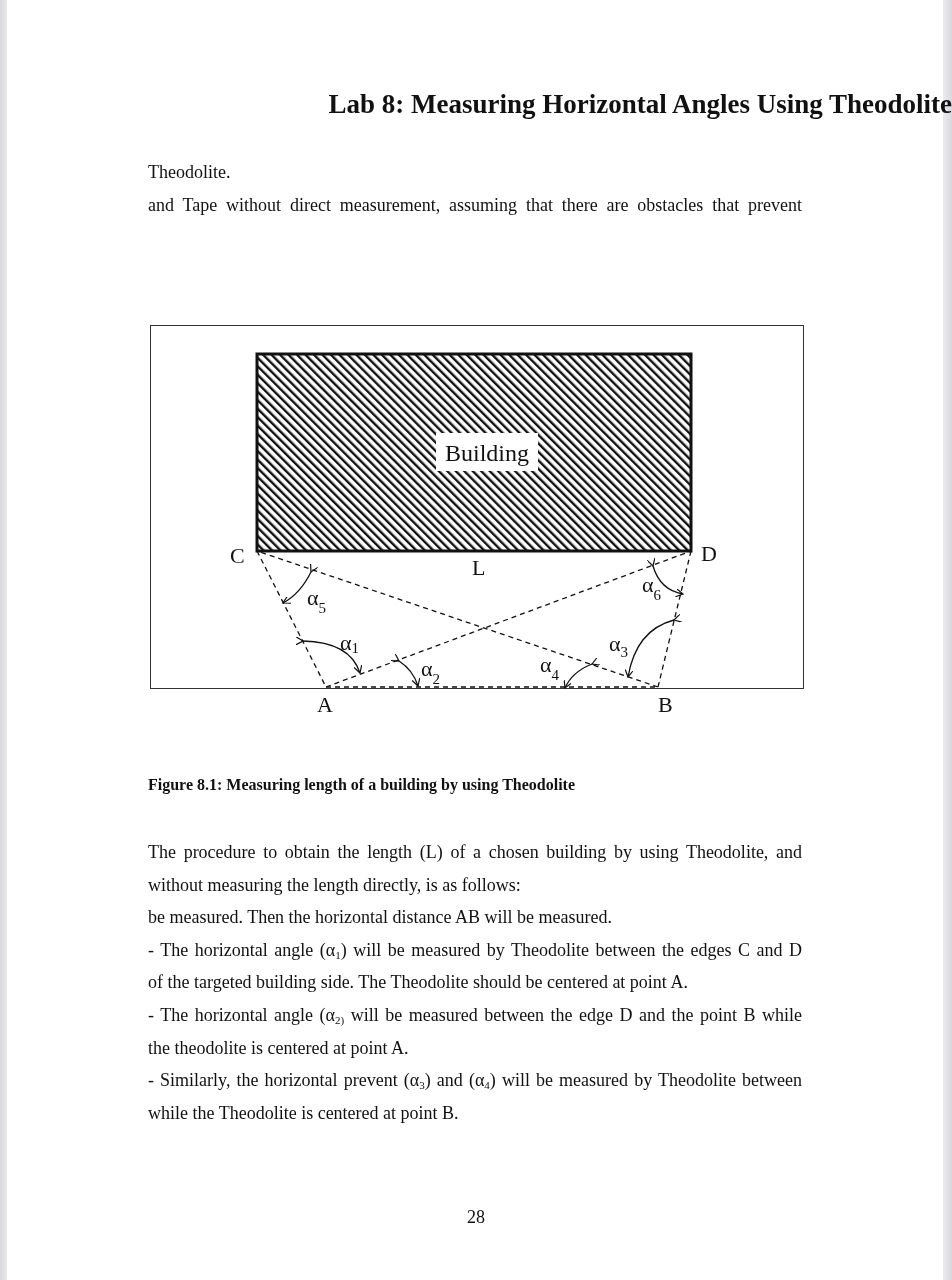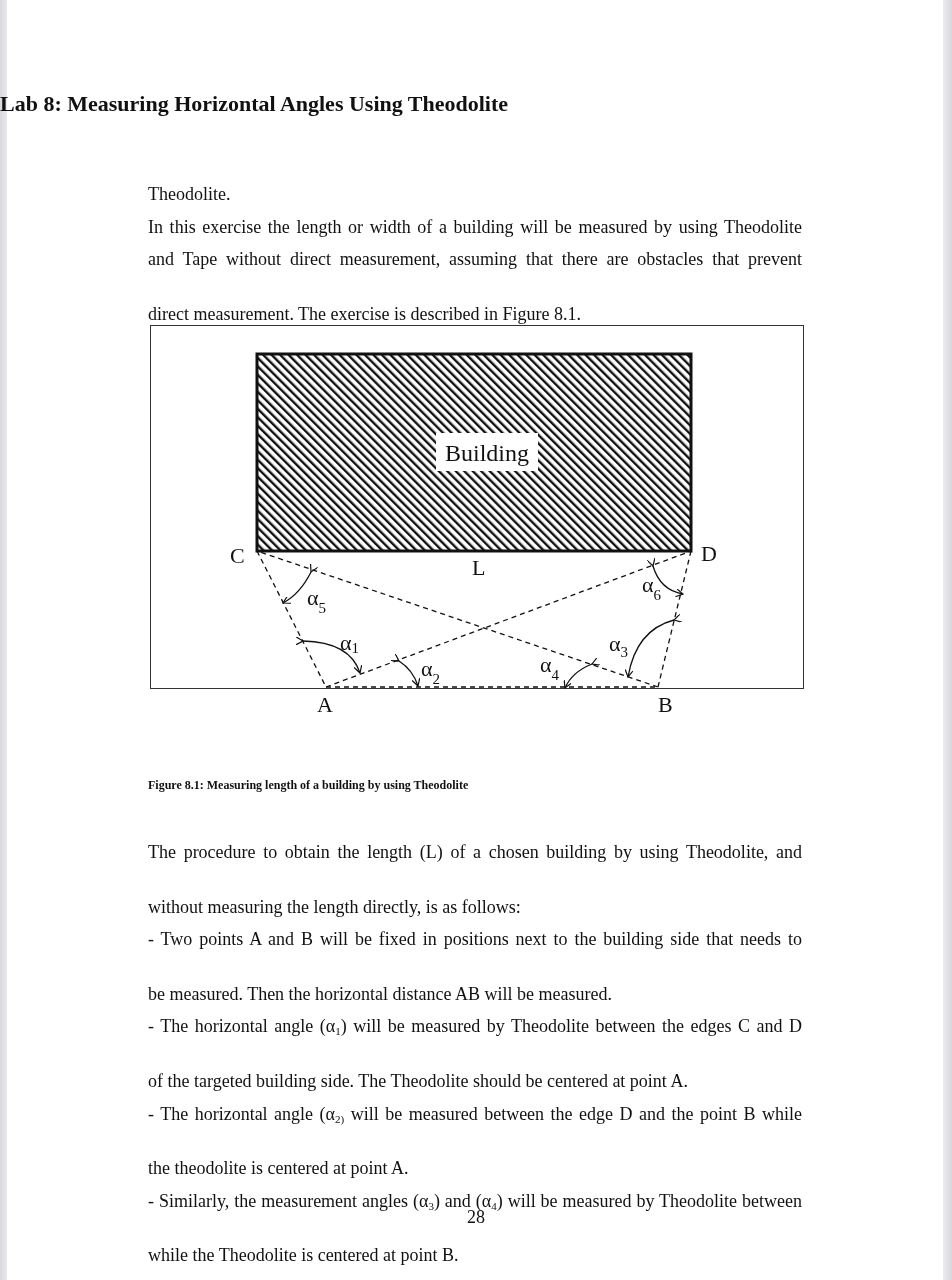--- a/index.html
+++ b/index.html
@@ -12,55 +12,53 @@
     .edge-left {
       position: absolute; left: 0; top: 0; width: 7px; height: 1280px;
       background: linear-gradient(to right, #d9d8dd, #e9e8ec);
     }
     .edge-right {
       position: absolute; right: 0; top: 0; width: 9px; height: 1280px;
       background: linear-gradient(to left, #d9d8dd, #ecebef);
     }
     .title {
       position: absolute; left: 0; width: 952px; top: 90px;
-      text-align: left; font-weight: bold; font-size: 22px; line-height: 28px;
+      text-align: right; font-weight: bold; font-size: 27px; line-height: 28px;
     }
     .para {
       position: absolute; left: 148px; width: 654px;
       font-size: 18px; line-height: 32.6px; text-align: justify;
     }
     .para .line { display: block; text-align: justify; text-align-last: justify; white-space: nowrap; }
-    .para .line.last { text-align-last: left; margin-top: 22px; }
+    .para .line.last { text-align-last: left; }
     .figure-box {
       position: absolute; left: 150px; top: 325px; width: 654px; height: 364px;
       border: 1.5px solid #333; box-sizing: border-box;
     }
     .fig-svg { position: absolute; left: 0; top: 0; }
     .caption {
-      position: absolute; left: 148px; top: 773px; font-weight: bold; font-size: 12px; line-height: 24px;
+      position: absolute; left: 148px; top: 773px; font-weight: bold; font-size: 16px; line-height: 24px;
     }
     .page-num {
       position: absolute; left: 0; width: 952px; top: 1205px; text-align: center;
       font-size: 18px; line-height: 24px;
     }
     sub { font-size: 11px; vertical-align: -3px; line-height: 0; }
   </style>
 </head>
 <body>
 
 <div class="edge-left"></div>
 <div class="edge-right"></div>
 
 <div class="title">Lab 8: Measuring Horizontal Angles Using Theodolite</div>
 
 <div class="para" style="top:156px;">
   <span class="line last">Theodolite.</span>
-  <span class="line">In this exercise the length or width of a building will be measured by using Theodolite</span>
   <span class="line">and Tape without direct measurement, assuming that there are obstacles that prevent</span>
-  <span class="line last">direct measurement. The exercise is described in Figure 8.1.</span>
 </div>
 
 <div class="figure-box">
   <svg class="fig-svg" width="652" height="433" viewBox="151 326 652 433" xmlns="http://www.w3.org/2000/svg">
     <defs>
       <pattern id="hatch" patternUnits="userSpaceOnUse" width="6" height="6" patternTransform="rotate(-45)">
         <rect width="6" height="6" fill="#fff"></rect>
         <rect x="0" y="0" width="2.4" height="6" fill="#111"></rect>
       </pattern>
       <marker id="arr" markerWidth="8" markerHeight="8" refX="7" refY="4" orient="auto" markerUnits="userSpaceOnUse">
@@ -112,26 +110,25 @@
       <text x="642" y="592"><tspan>α</tspan><tspan font-size="15" dy="8">6</tspan></text>
     </g>
   </svg>
 </div>
 
 <div class="caption">Figure 8.1: Measuring length of a building by using Theodolite</div>
 
 <div class="para" style="top:836px;">
   <span class="line">The procedure to obtain the length (L) of a chosen building by using Theodolite, and</span>
   <span class="line last">without measuring the length directly, is as follows:</span>
-  <span class="line">- Two points A and B will be fixed in positions next to the building side that needs to</span>
   <span class="line last">be measured. Then the horizontal distance AB will be measured.</span>
 
   <span class="line"><span>- The horizontal angle (</span><span>α</span><sub>1</sub><span>) will be measured by Theodolite between the edges C and D</span></span>
   <span class="line last">of the targeted building side. The Theodolite should be centered at point A.</span>
 
   <span class="line"><span>-  The horizontal angle (</span><span>α</span><sub>2)</sub><span> will be measured between the edge D and the point B while</span></span>
   <span class="line last">the theodolite is centered at point A.</span>
 
-  <span class="line"><span>- Similarly, the measurement angles (</span><span>α</span><sub>3</sub><span>) and (</span><span>α</span><sub>4</sub><span>) will be measured by Theodolite between</span></span>
+  <span class="line"><span>- Similarly, the horizontal prevent (</span><span>α</span><sub>3</sub><span>) and (</span><span>α</span><sub>4</sub><span>) will be measured by Theodolite between</span></span>
   <span class="line last">while the Theodolite is centered at point B.</span>
 </div>
 
 <div class="page-num">28</div>
 
 </body></html>

